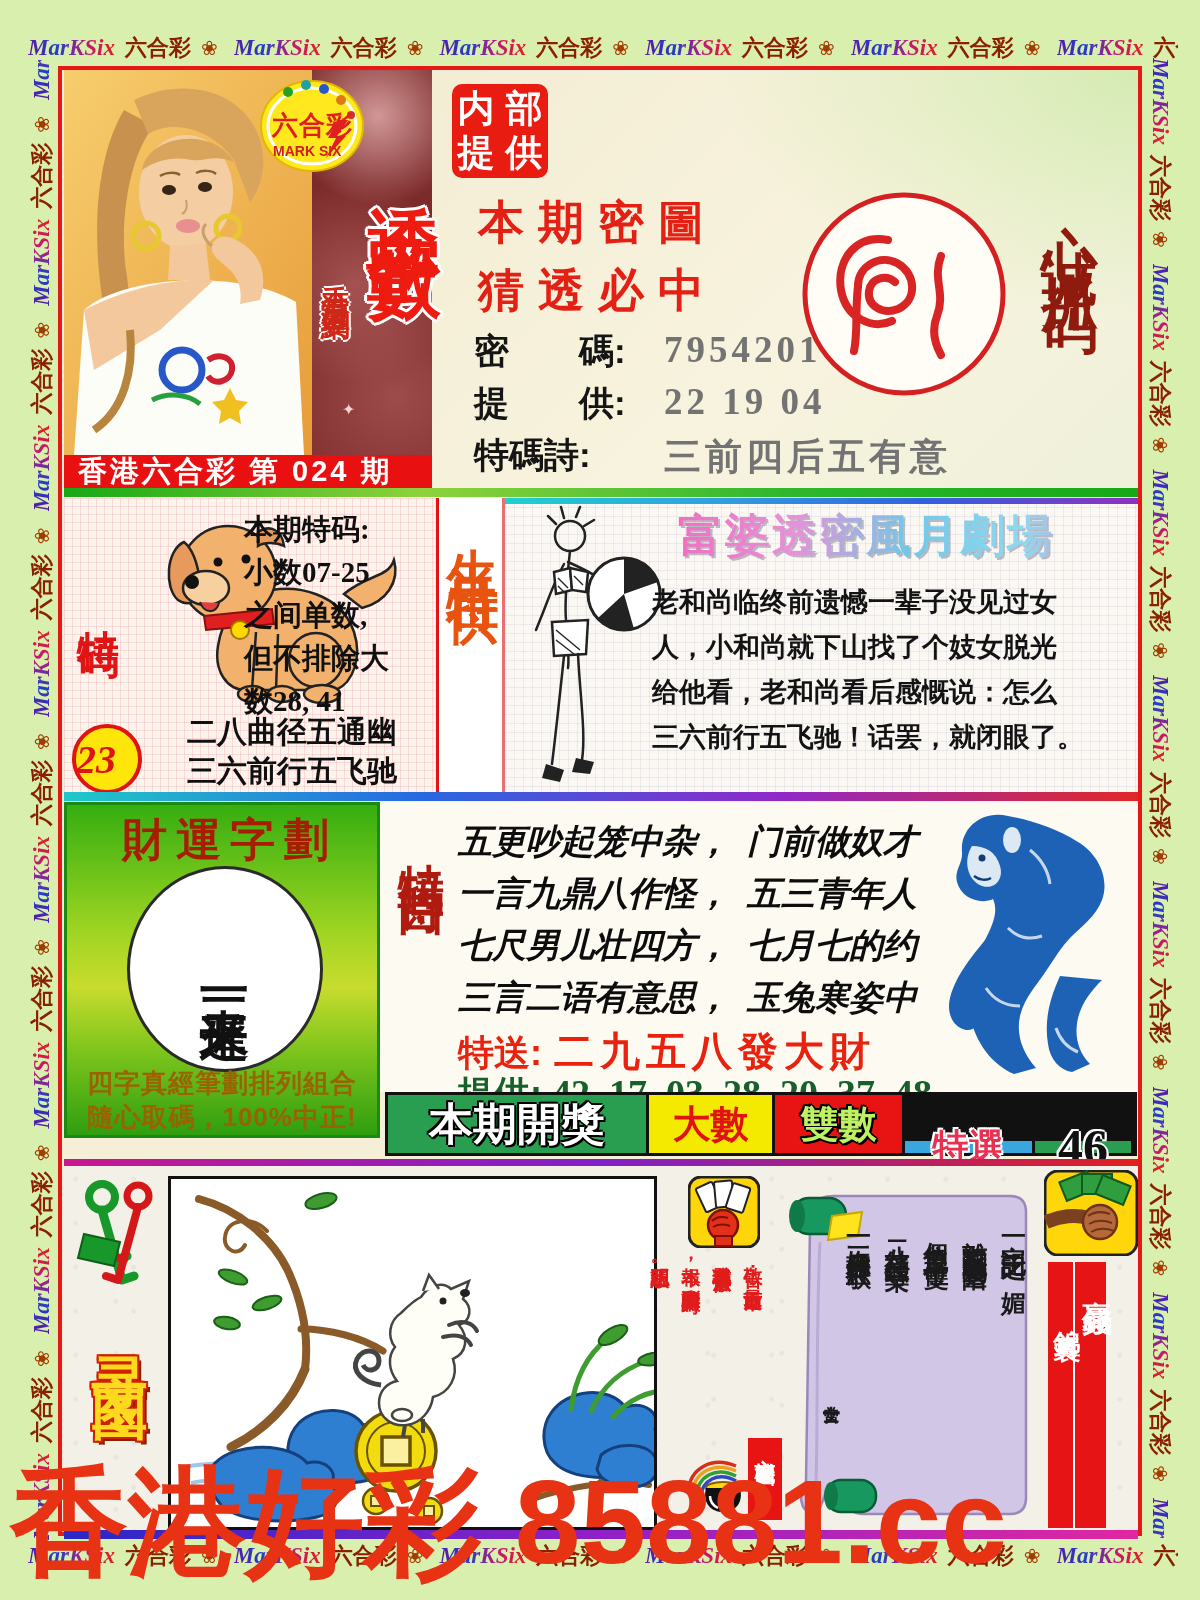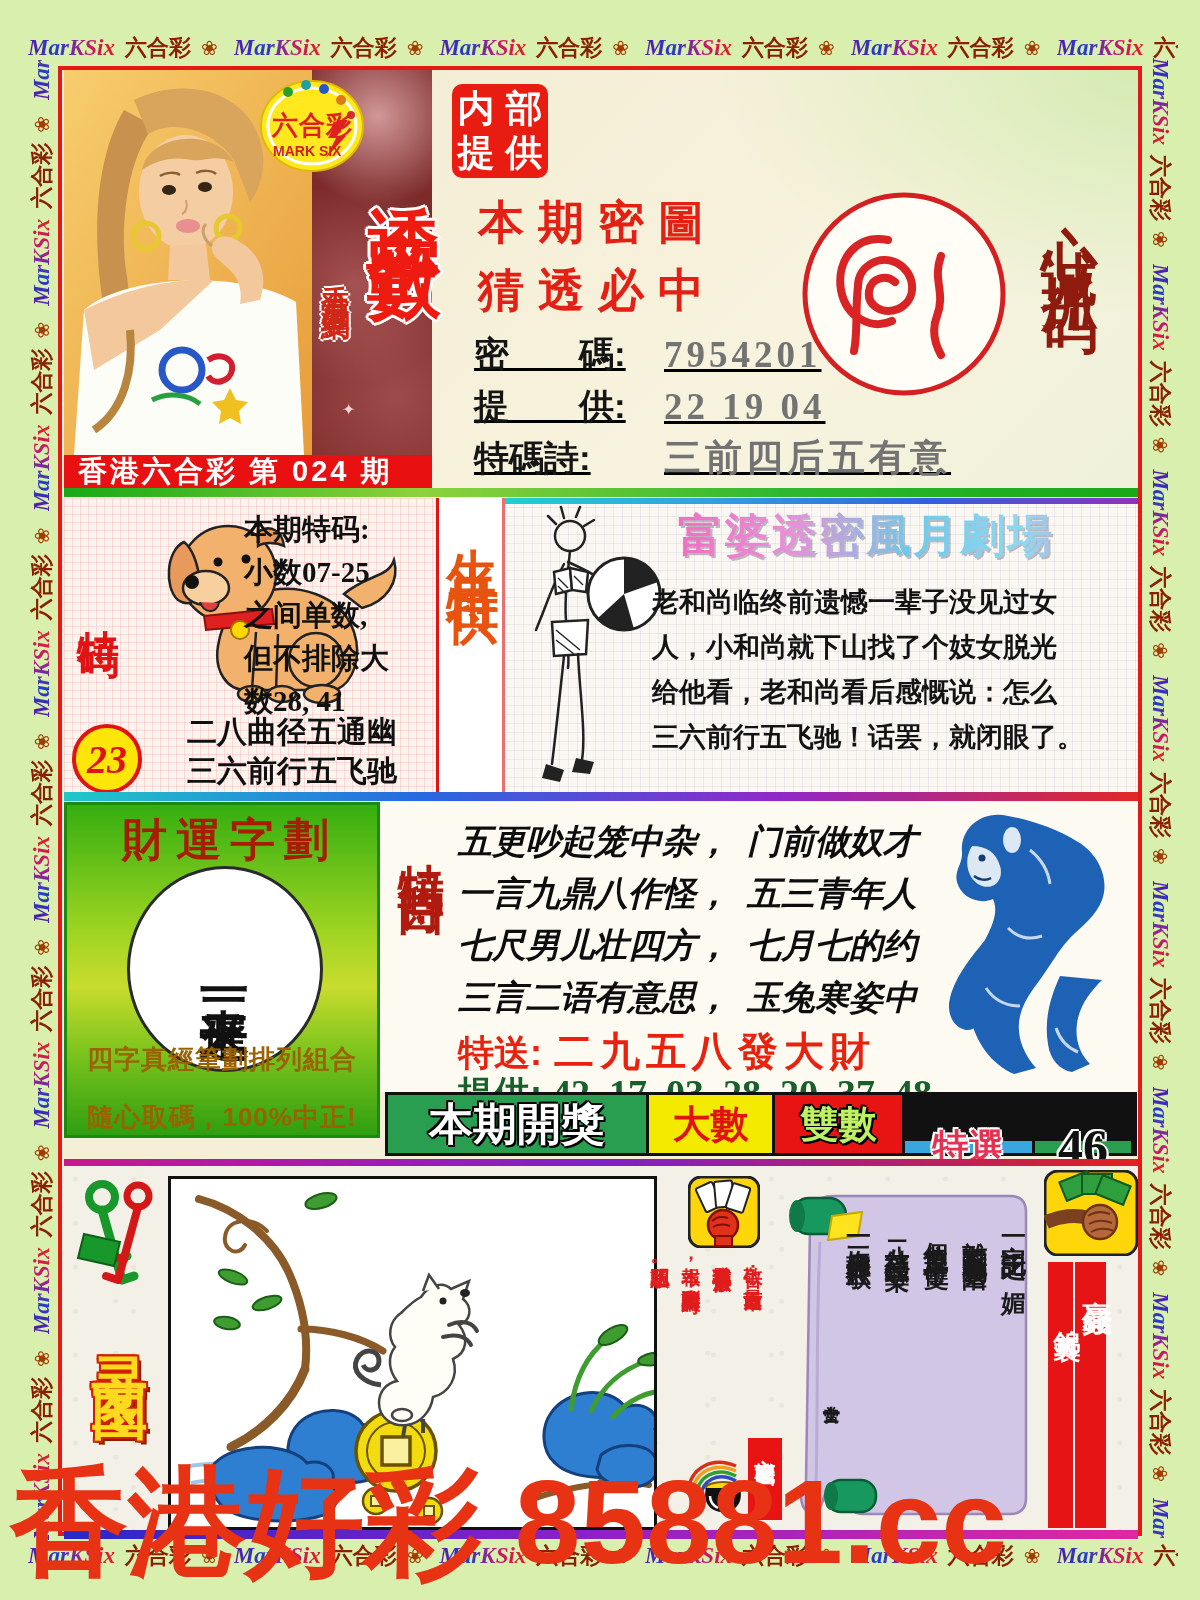--- a/index.html
+++ b/index.html
@@ -41,21 +41,21 @@
      font:700 29px/33px "Liberation Sans",sans-serif;letter-spacing:3px;padding-left:14px;box-sizing:border-box;}
   #cream-panel{left:432px;top:70px;width:706px;height:418px;
      background:radial-gradient(at 100% 0,rgba(190,230,150,.6) 0,rgba(190,230,150,0) 42%),
                 linear-gradient(135deg,#f3edd4,#f8f3de 55%,#eff1da);}
   #seal{left:452px;top:84px;width:96px;height:94px;background:#e81c10;border-radius:10px;
         display:grid;grid-template-columns:1fr 1fr;align-content:center;justify-items:center;}
   #seal span{color:#fff;font:700 37px/44px "Liberation Serif",serif;}
   .headline{left:478px;font:700 46px "Liberation Serif",serif;color:#e42014;letter-spacing:14px;}
   #headline1{top:192px;} #headline2{top:260px;}
   #info-rows{left:474px;top:328px;width:620px;}
-  .info-row{height:52px;display:flex;align-items:center;text-decoration:underline;}
+  .info-row{height:52px;display:flex;align-items:flex-start;}
   .info-row .lbl{font:700 35px "Liberation Sans",sans-serif;color:#151515;width:178px;}
   .info-row .val{font:700 37px "Liberation Serif",serif;color:#737373;letter-spacing:4px;margin-left:12px;white-space:pre;}
   #stamp{left:798px;top:188px;width:212px;height:212px;}
   #xincheng{left:1032px;top:180px;font:700 56px "Liberation Serif",serif;color:#8f1a0e;letter-spacing:26px;}
 
   .divider{left:64px;width:1074px;height:9px;}
   #div1{top:488px;background:linear-gradient(90deg,#17a817,#8ed23c,#2fb82f,#17a817);}
   #div2{top:792px;background:linear-gradient(90deg,#20c8c8,#2868e0,#9028c8,#e02828);}
   #div3{top:1159px;background:linear-gradient(90deg,#c81890,#8020c8,#e02020);}
   #div4{top:1530px;background:linear-gradient(90deg,#2828c8,#9020c8,#e028a0);}
@@ -65,21 +65,21 @@
      background-image:linear-gradient(rgba(236,158,158,.30) 1px,transparent 1px),
                       linear-gradient(90deg,rgba(236,158,158,.30) 1px,transparent 1px);
      background-size:8px 8px;}
   .grid-gray{background-color:#fbf8f4;
      background-image:linear-gradient(rgba(180,180,200,.22) 1px,transparent 1px),
                       linear-gradient(90deg,rgba(180,180,200,.22) 1px,transparent 1px);
      background-size:9px 9px;}
   #dog-box{left:64px;top:498px;width:372px;height:294px;}
   #tema{left:70px;top:596px;font:700 42px "Liberation Serif",serif;color:#e01414;letter-spacing:10px;}
   #circle23{left:72px;top:724px;width:62px;height:62px;background:#ffe60a;border:4px solid #e01212;border-radius:50%;
-            display:flex;align-items:center;justify-content:center;}
+            display:flex;align-items:center;justify-content:flex-start;}
   #circle23 span{font:italic 700 40px "Liberation Serif",serif;color:#e01212;}
   #dog-svg{left:106px;top:502px;width:332px;height:214px;}
   #zodiac-lines{left:244px;top:508px;width:192px;font:700 29px/43px "Liberation Serif",serif;color:#101010;}
   #zodiac-poem{left:148px;top:712px;width:288px;text-align:center;font:700 30px/39px "Liberation Serif",serif;color:#101010;}
   #sx-col{left:436px;top:498px;width:66px;height:294px;background:#fff;border-left:3px solid #e01414;
           display:flex;justify-content:center;}
   #sx-col .vtext{font:700 52px "Liberation Serif",serif;color:#e8540f;letter-spacing:16px;margin-top:8px;}
   #joke-box{left:502px;top:498px;width:636px;height:294px;border-left:3px solid #e87070;box-sizing:border-box;}
   #joke-box::before{content:"";position:absolute;left:0;top:0;width:100%;height:6px;
      background:linear-gradient(90deg,#20d0d0,#30a0e0,#3060e0,#9030c0);}
@@ -93,21 +93,21 @@
 
   
   #green-box{left:64px;top:802px;width:316px;height:336px;border:3px solid #1a8a10;box-sizing:border-box;
      background:linear-gradient(180deg,#35ae10,#9ed422 38%,#c8dc2e 55%,#7cc41c 75%,#2f9e10);}
   #fortune-title{left:64px;top:810px;width:332px;text-align:center;
      font:700 45px "Liberation Serif",serif;color:#a81c00;letter-spacing:9px;}
   #fortune-ellipse{left:127px;top:866px;width:190px;height:200px;background:#fff;border:3px solid #2a2a2a;
      border-radius:50%;display:flex;align-items:center;justify-content:center;}
   #fortune-ellipse .vtext{font:700 50px "Liberation Serif",serif;color:#111;letter-spacing:5px;}
   .fortune-note{left:64px;width:316px;text-align:center;font:700 26px "Liberation Sans",sans-serif;color:#9a6200;letter-spacing:1px;}
-  #fnote1{top:1042px;} #fnote2{top:1100px;}
+  #fnote1{top:1066px;} #fnote2{top:1100px;}
   #poem-panel{left:380px;top:802px;width:758px;height:290px;background:#fdfaf2;}
   #sp-side{left:390px;top:826px;font:700 46px "Liberation Serif",serif;color:#b01b10;letter-spacing:12px;}
   #sp-lines{left:458px;top:816px;width:682px;font:italic 700 34px/52px "Liberation Serif",serif;color:#0d0d0d;white-space:pre;}
   #sp-special{left:458px;top:1024px;}
   #sp-special .lbl{font:700 36px "Liberation Sans",sans-serif;color:#e8220e;}
   #sp-special .val{font:700 40px "Liberation Serif",serif;color:#e8220e;letter-spacing:6px;margin-left:12px;}
   #sp-provide{left:458px;top:1070px;}
   #sp-provide .lbl{font:700 36px "Liberation Sans",sans-serif;color:#17602a;}
   #sp-provide .val{font:700 38px "Liberation Serif",serif;color:#17602a;margin-left:10px;white-space:pre;}
   #monkey-svg{left:938px;top:806px;width:200px;height:284px;}

